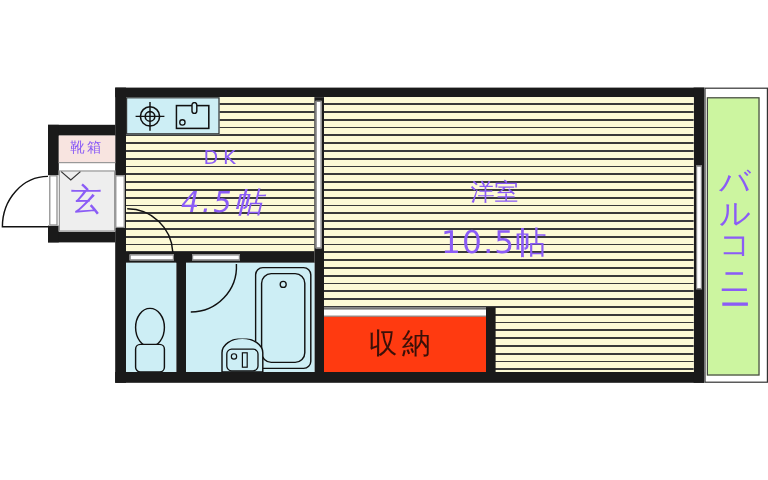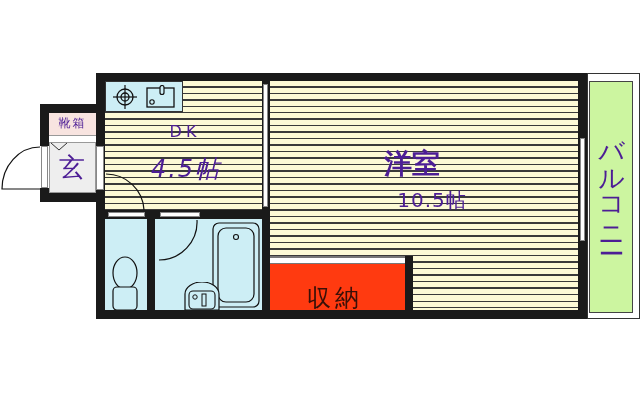--- a/index.html
+++ b/index.html
@@ -1,21 +1,21 @@
 <!DOCTYPE html>
 <html><head>
 <meta charset="utf-8">
 <style>
   html,body{margin:0;padding:0;}
   body{width:640px;height:400px;background:#ffffff;position:relative;overflow:hidden;font-family:"DejaVu Sans",sans-serif;}
   .abs{position:absolute;box-sizing:border-box;}
   .wall{background:#1a1a1a;}
   .floor{background-color:#fdfad6;background-image:repeating-linear-gradient(to bottom,#fdfad6 0px,#fdfad6 5px,#3a3a3a 5px,#3a3a3a 6.5px);}
   .blue{background:#cdeef5;}
-  .label{position:absolute;color:#4c1d95;text-align:center;line-height:1;white-space:nowrap;}
+  .label{position:absolute;color:#8b5cf6;text-align:center;line-height:1;white-space:nowrap;}
   .window{background:#ffffff;border:1px solid #888;}
 </style>
 </head>
 <body>
 
 <div>
 
   <div class="abs wall" style="left:96px;top:73px;width:491px;height:8px;"></div>
   <div class="abs wall" style="left:96px;top:310px;width:491px;height:9px;"></div>
   <div class="abs wall" style="left:96px;top:73px;width:9px;height:246px;"></div>
@@ -66,26 +66,26 @@
     <circle cx="24" cy="15" r="2.5" fill="none" stroke="#111" stroke-width="1.1"></circle>
   </svg>
   <svg class="abs" style="left:183px;top:282px;" width="38" height="28" viewBox="0 0 38 28">
     <path d="M2 28 L2 12 A17 12 0 0 1 36 12 L36 28 Z" fill="#cdeef5" stroke="#111" stroke-width="1.2"></path>
     <rect x="6" y="9" width="26" height="18" rx="4" fill="none" stroke="#111" stroke-width="1.1"></rect>
     <circle cx="12" cy="15" r="2.2" fill="none" stroke="#111" stroke-width="1"></circle>
     <rect x="19" y="12" width="4" height="12" fill="#cdeef5" stroke="#111" stroke-width="1"></rect>
   </svg>
 
   <div class="abs floor" style="left:270px;top:81px;width:308px;height:229px;"></div>
-  <div class="label" style="left:372px;top:150px;width:80px;font-size:28px;font-weight:bold;">洋室</div>
-  <div class="label" style="left:372px;top:190px;width:120px;font-size:20px;letter-spacing:1px;">10.5帖</div>
+  <div class="label" style="left:372px;top:150px;width:80px;font-size:20px;">洋室</div>
+  <div class="label" style="left:352px;top:190px;width:120px;font-size:26px;letter-spacing:1px;">10.5帖</div>
 
   <div class="abs" style="left:270px;top:256px;width:135px;height:8px;background:#fff;border-top:2px solid #777;border-bottom:1px solid #777;"></div>
   <div class="abs" style="left:270px;top:264px;width:135px;height:46px;background:#ff3a10;"></div>
-  <div class="label" style="left:290px;top:274px;width:90px;font-size:24px;color:#3a1008;letter-spacing:4px;margin-top:12px;">収納</div>
+  <div class="label" style="left:290px;top:274px;width:90px;font-size:24px;color:#3a1008;letter-spacing:4px;">収納</div>
   <div class="abs wall" style="left:405px;top:256px;width:8px;height:54px;"></div>
 
   <div class="abs window" style="left:580px;top:138px;width:5px;height:103px;"></div>
 
   <div class="abs" style="left:587px;top:73px;width:53px;height:246px;background:#fff;border:1px solid #333;"></div>
   <div class="abs" style="left:589px;top:81px;width:44px;height:232px;background:#ccf5a0;border:1px solid #444;"></div>
   <div class="label" style="left:597px;top:122px;width:28px;font-size:26px;writing-mode:vertical-rl;">バルコニー</div>
 
   <div class="abs wall" style="left:40px;top:104px;width:56px;height:9px;"></div>
   <div class="abs wall" style="left:40px;top:193px;width:56px;height:9px;"></div>

